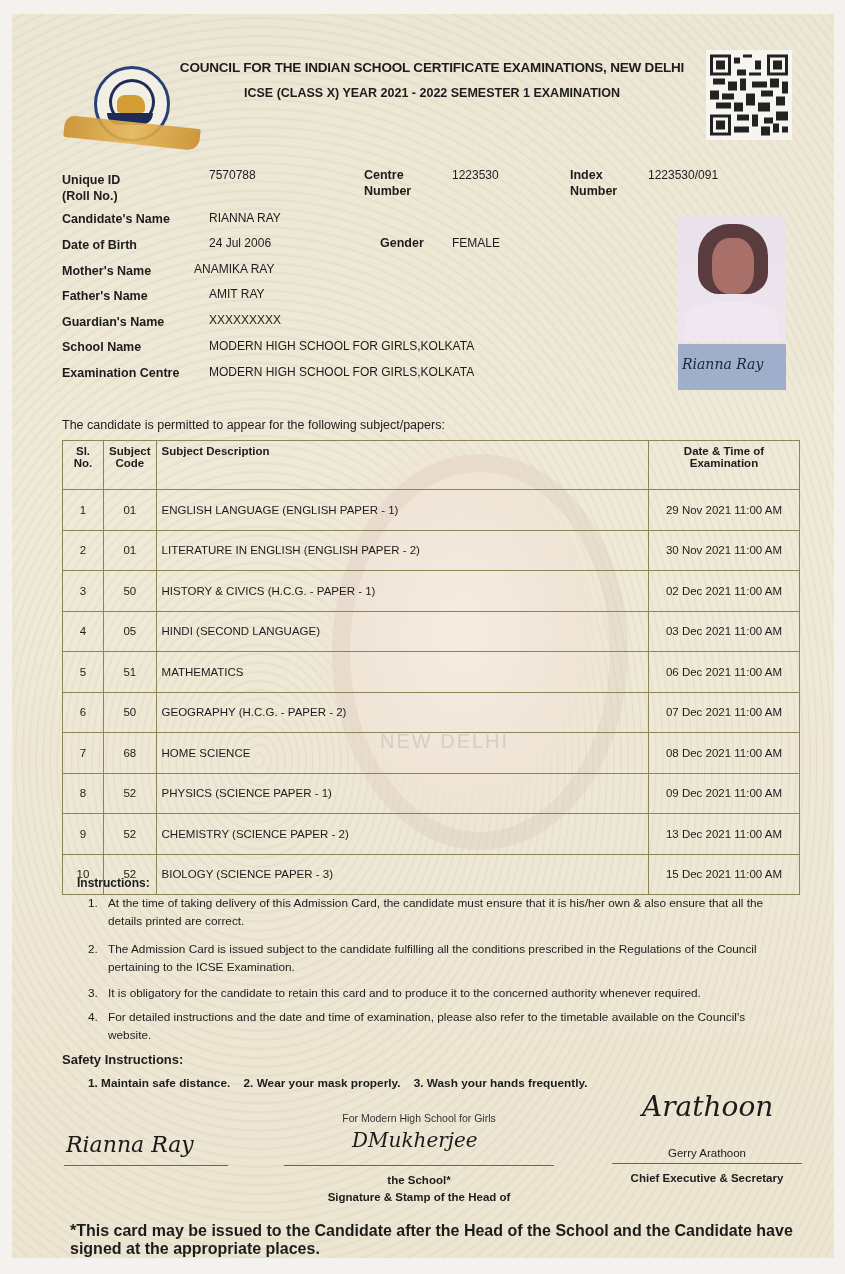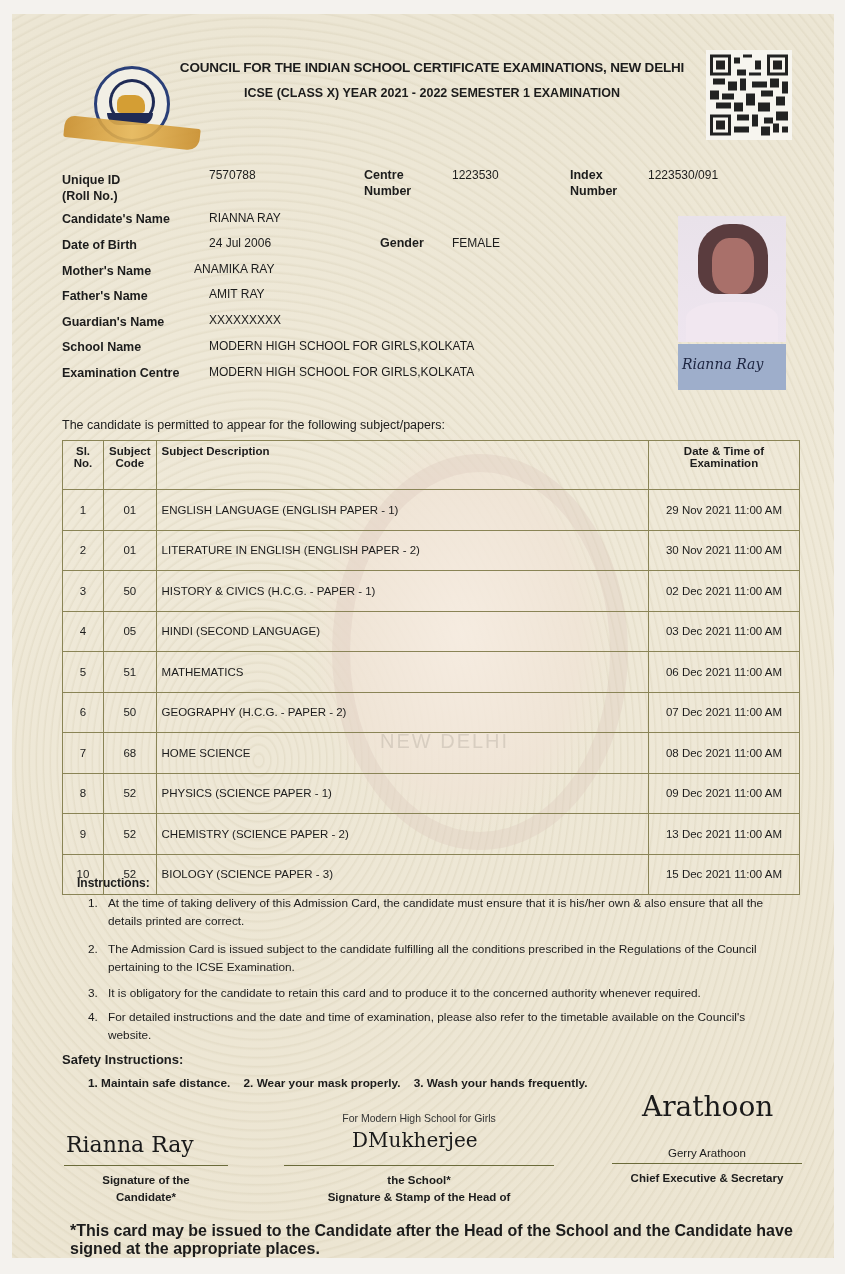--- a/index.html
+++ b/index.html
@@ -65,21 +65,21 @@
   table.subj td.r, table.subj th.r { text-align:center; }
   
   .ins-h { position:absolute; left:50px; top:862px; font-weight:bold; font-size:12px;padding-left:15px; }
   .ins { position:absolute; left:76px; width:690px; font-size:11.8px; line-height:18px; }
   .ins .n { position:absolute; left:0; }
   .ins .t { margin-left:20px; display:block; }
   .safety-h { position:absolute; left:50px; top:1038px; font-weight:bold; font-size:13px; }
   .safety { position:absolute; left:76px; top:1062px; font-size:11.8px; font-weight:bold; }
   .safety span { margin-right:10px; }
   
-  .sign { position:absolute; font-family:"DejaVu Serif", serif; color:#1a1a1a; }
+  .sign { position:absolute; font-family:"DejaVu Serif", serif; font-style:italic; color:#1a1a1a; }
   .sline { position:absolute; height:0; border-top:1.5px solid #6b6b3a; }
   .scap { position:absolute; text-align:center; font-weight:bold; font-size:11.5px; line-height:17px; }
   .footnote { position:absolute; left:58px; top:1208px; font-weight:bold; font-size:16px; }
 </style>
 </head>
 <body>
 
 <div class="card">
 
   <div class="watermark"></div>
@@ -291,24 +291,20 @@
 
   <div class="safety-h">Safety Instructions:</div>
   <div class="safety">
     <span>1.  Maintain safe distance.</span>
     <span>2.  Wear your mask properly.</span>
     <span>3.  Wash your hands frequently.</span>
   </div>
 
   <div class="sign" style="left:54px;top:1118px;font-size:22px;">Rianna Ray</div>
   <div class="sline" style="left:52px;top:1151px;width:164px;"></div>
-  <div class="scap" style="left:52px;top:1158px;width:164px;">
-    <div>Signature of the</div>
-      <div>Candidate*</div>
-  </div>
 
   <div style="position:absolute;left:275px;top:1098px;width:264px;text-align:center;font-size:10.5px;color:#333;">For Modern High School for Girls</div>
   <div class="sign" style="left:340px;top:1114px;font-size:20px;">DMukherjee</div>
   <div class="sline" style="left:272px;top:1151px;width:270px;"></div>
   <div class="scap" style="left:272px;top:1158px;width:270px;">
     <div>the School*</div>
       <div>Signature &amp; Stamp of the Head of</div>
   </div>
 
   <div class="sign" style="left:630px;top:1076px;font-size:28px;">Arathoon</div>

